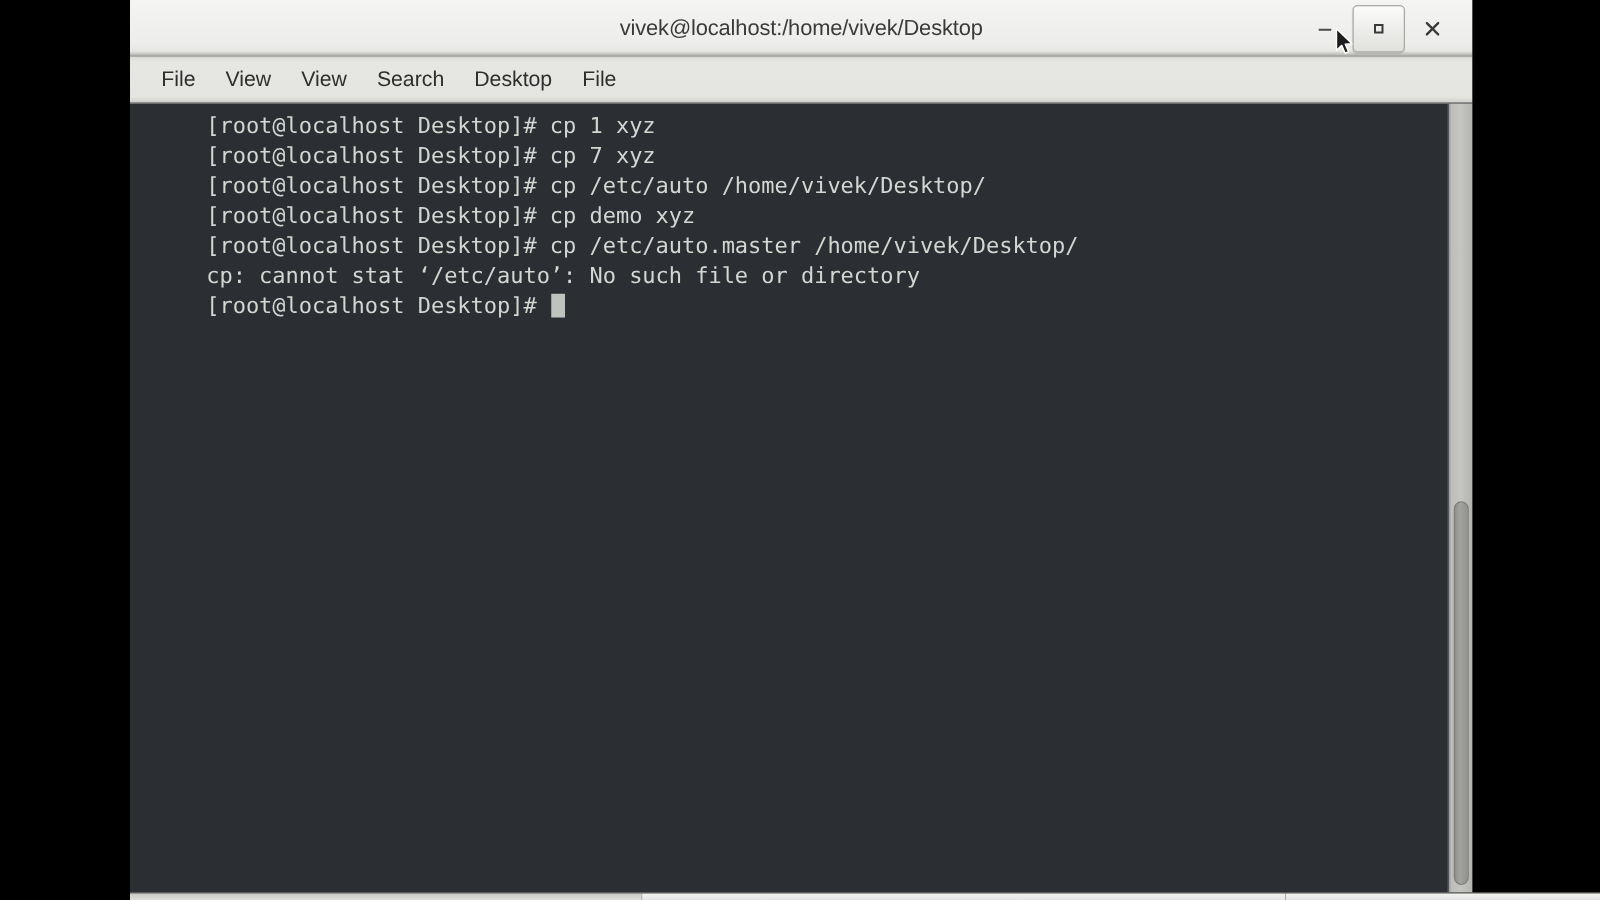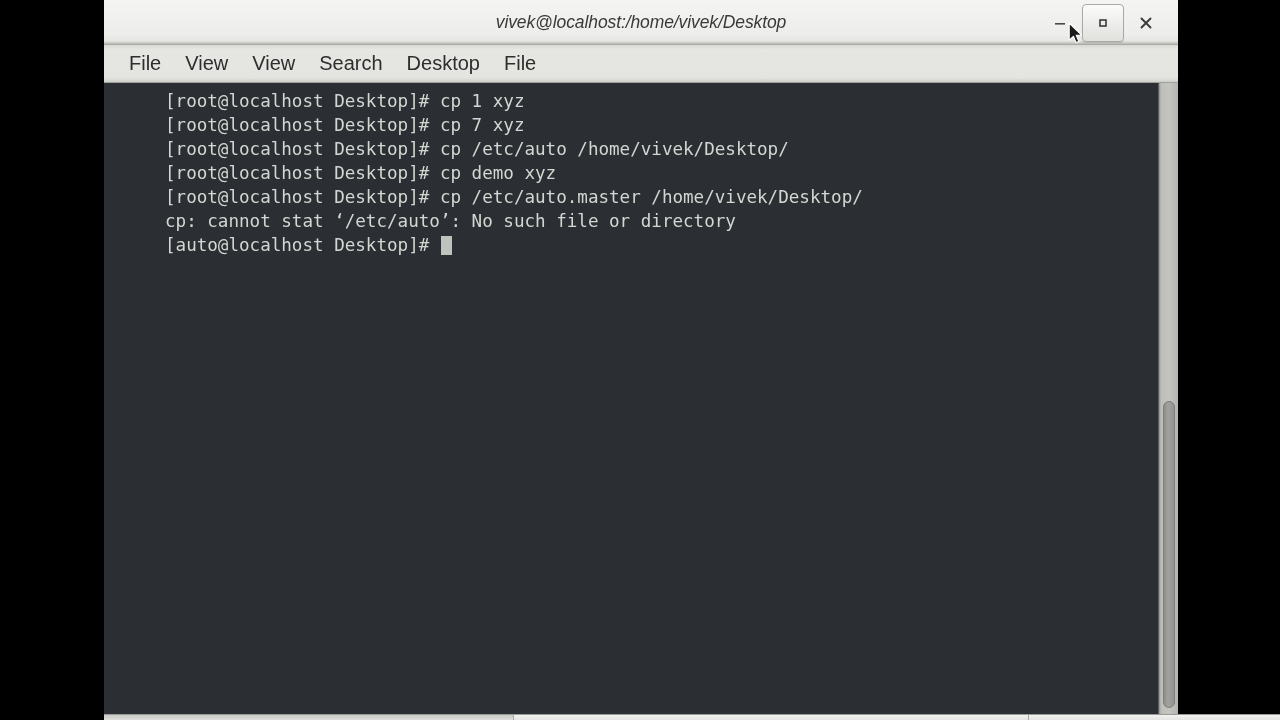--- a/index.html
+++ b/index.html
@@ -43,21 +43,20 @@
     align-items: center;
     justify-content: center;
     border-bottom: 1px solid #aaaaa7;
   }
   .title-text {
     font-size: 17.5px;
     color: #3a3a3a;
     letter-spacing: -0.1px;
     white-space: nowrap;
     user-select: none;
-    font-style: italic;
   }
 
   .win-controls {
     position: absolute;
     right: 10px;
     top: 0;
     height: 45px;
     display: flex;
     align-items: center;
     gap: 0px;
@@ -86,21 +85,21 @@
     height: 38px;
     flex: 0 0 38px;
     background: linear-gradient(to bottom, #d8d8d5 0%, #e6e6e3 12%, #e4e4e1 88%, #cfcfcc 100%);
     border-bottom: 1px solid #9f9f9c;
     display: flex;
     align-items: center;
     padding-left: 14px;
     gap: 2px;
   }
   .menu-item {
-    font-size: 20px;
+    font-size: 17px;
     color: #2e2e2e;
     padding: 3px 11px;
     border-radius: 3px;
     white-space: nowrap;
     user-select: none;
   }
 
   
   .term-body {
     position: relative;
@@ -237,21 +236,21 @@
 
     <div class="term-body">
 
       <div class="term-screen">
         <div class="term-line">[root@localhost Desktop]# cp 1 xyz</div>
         <div class="term-line">[root@localhost Desktop]# cp 7 xyz</div>
         <div class="term-line">[root@localhost Desktop]# cp /etc/auto /home/vivek/Desktop/</div>
         <div class="term-line">[root@localhost Desktop]# cp demo xyz</div>
         <div class="term-line">[root@localhost Desktop]# cp /etc/auto.master /home/vivek/Desktop/</div>
         <div class="term-line">cp: cannot stat ‘/etc/auto’: No such file or directory</div>
-        <div class="term-line cursor-line"><span>[auto@localhost Desktop]# </span><span class="cursor-block"></span></div>
+        <div class="term-line cursor-line"><span>[root@localhost Desktop]# </span><span class="cursor-block"></span></div>
       </div>
 
       <div class="scrollbar">
         <div class="scroll-thumb"></div>
       </div>
 
     </div>
   </div>
 
   <div id="desktop-panel">

